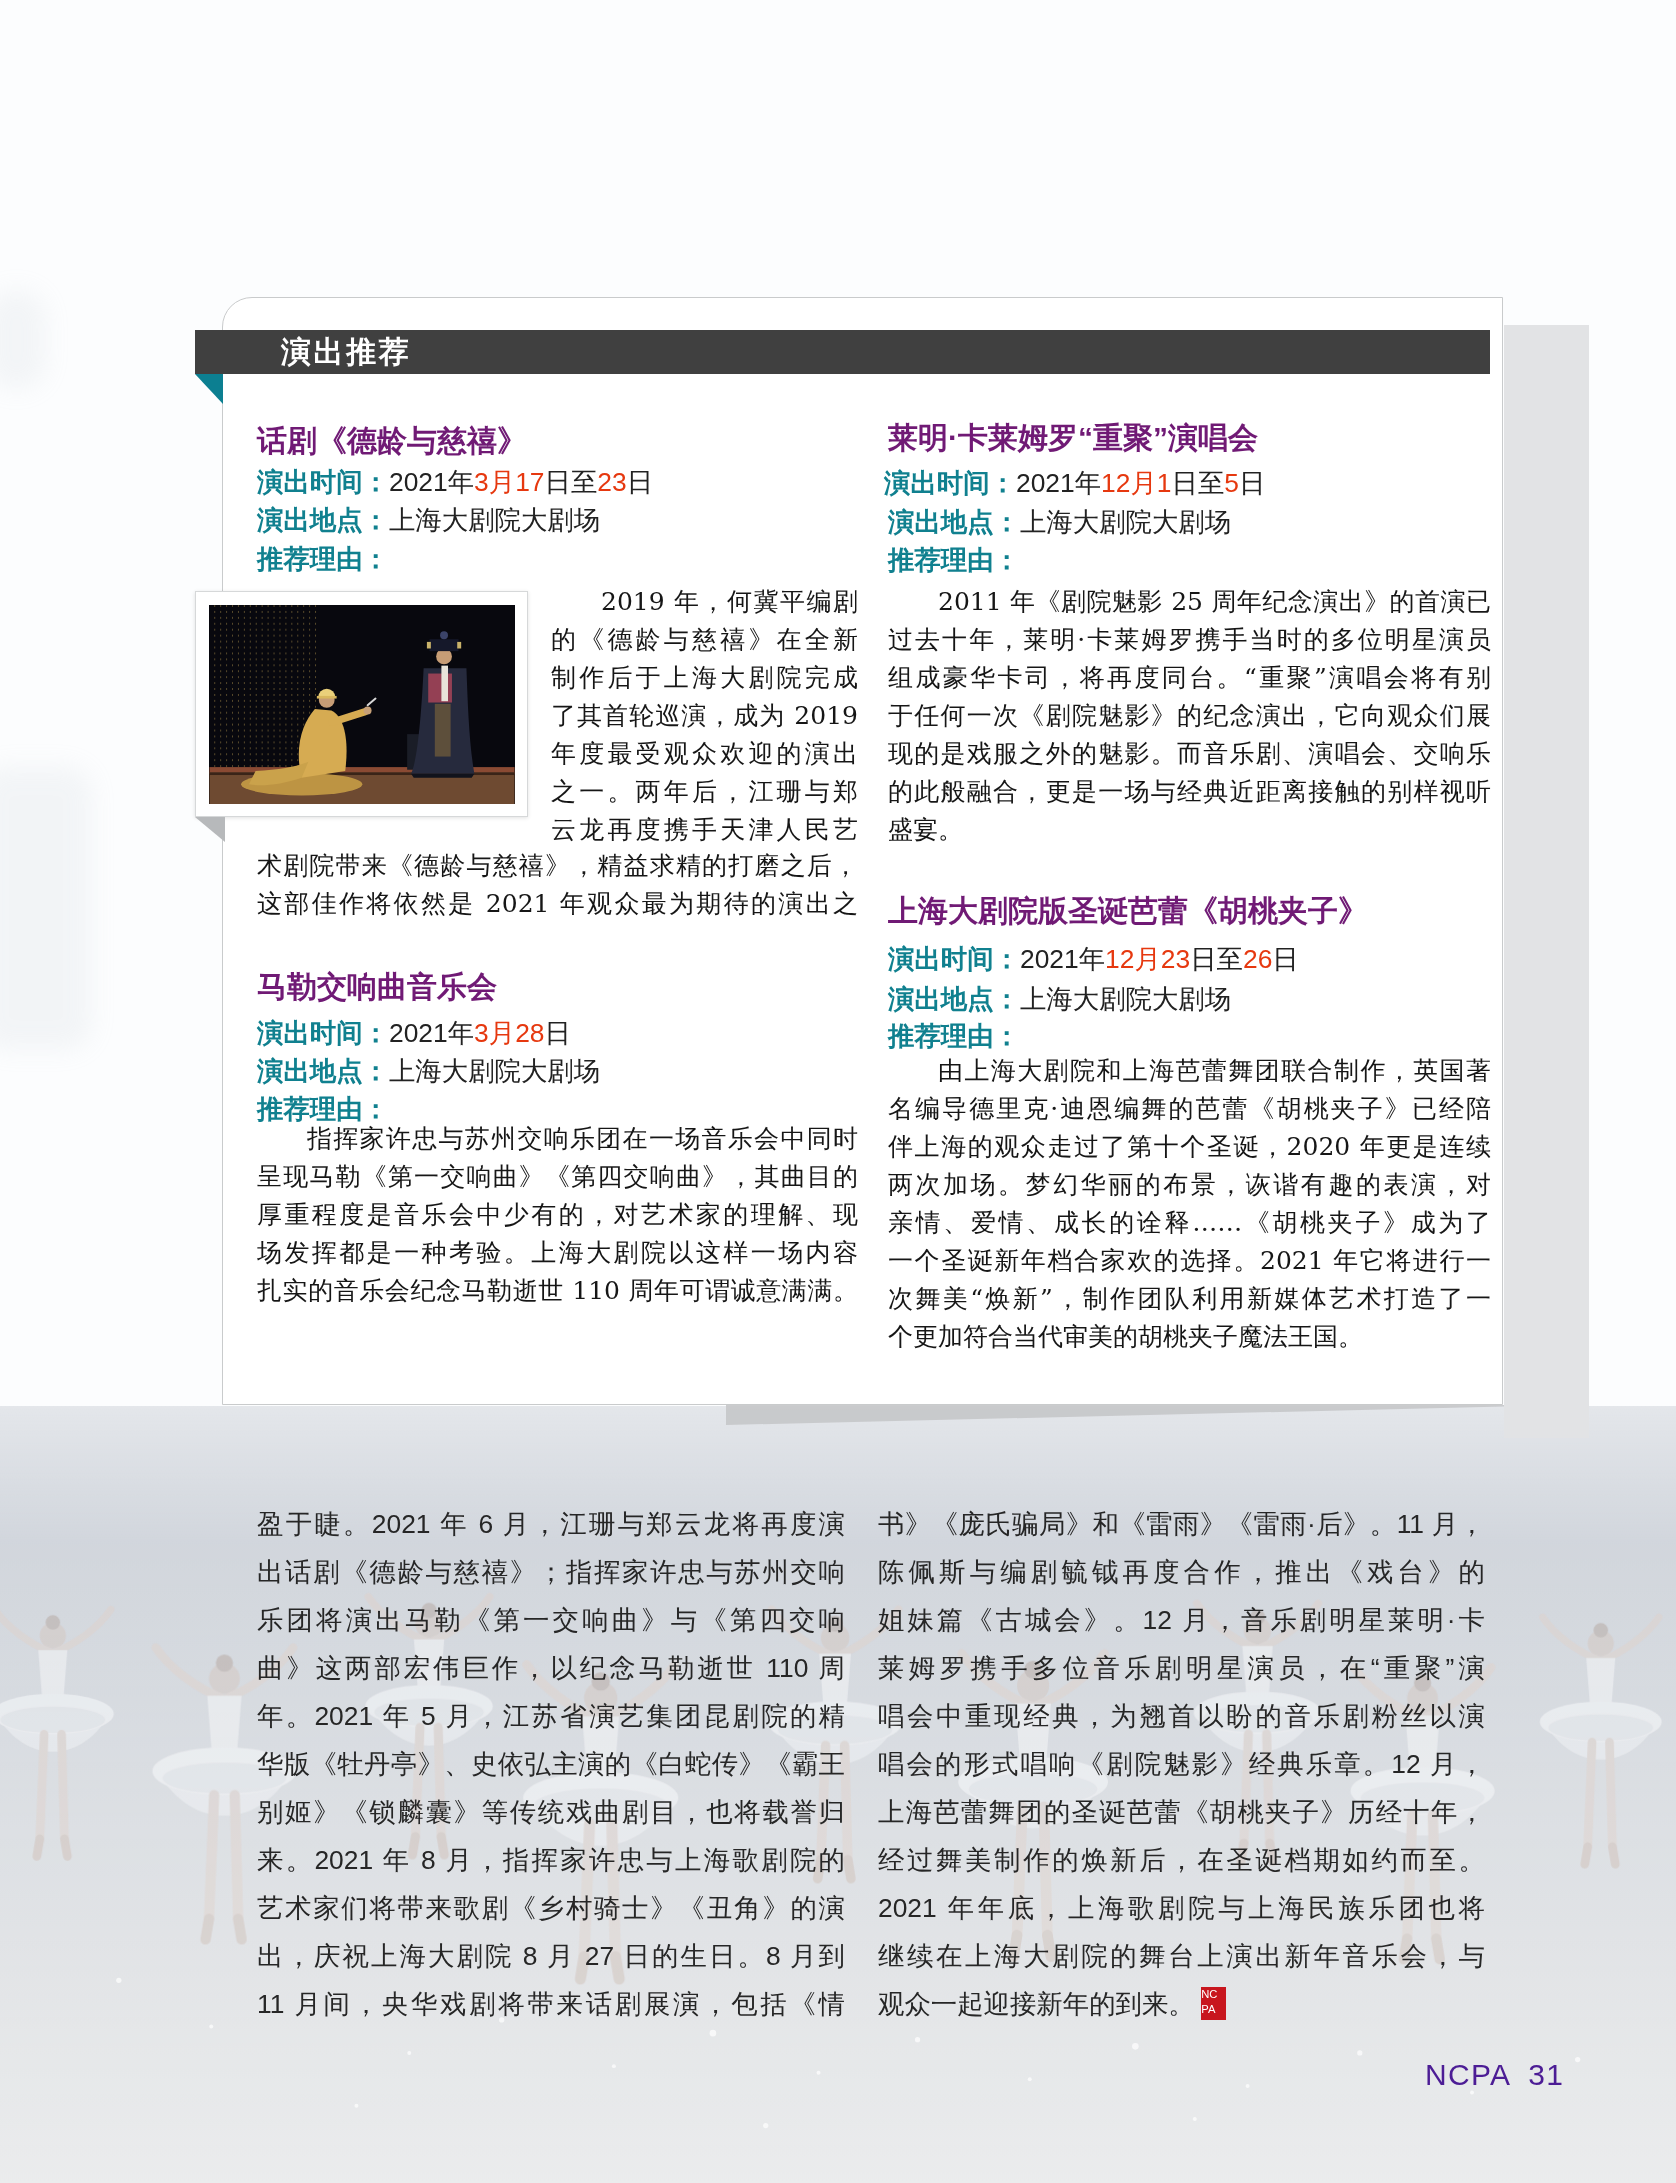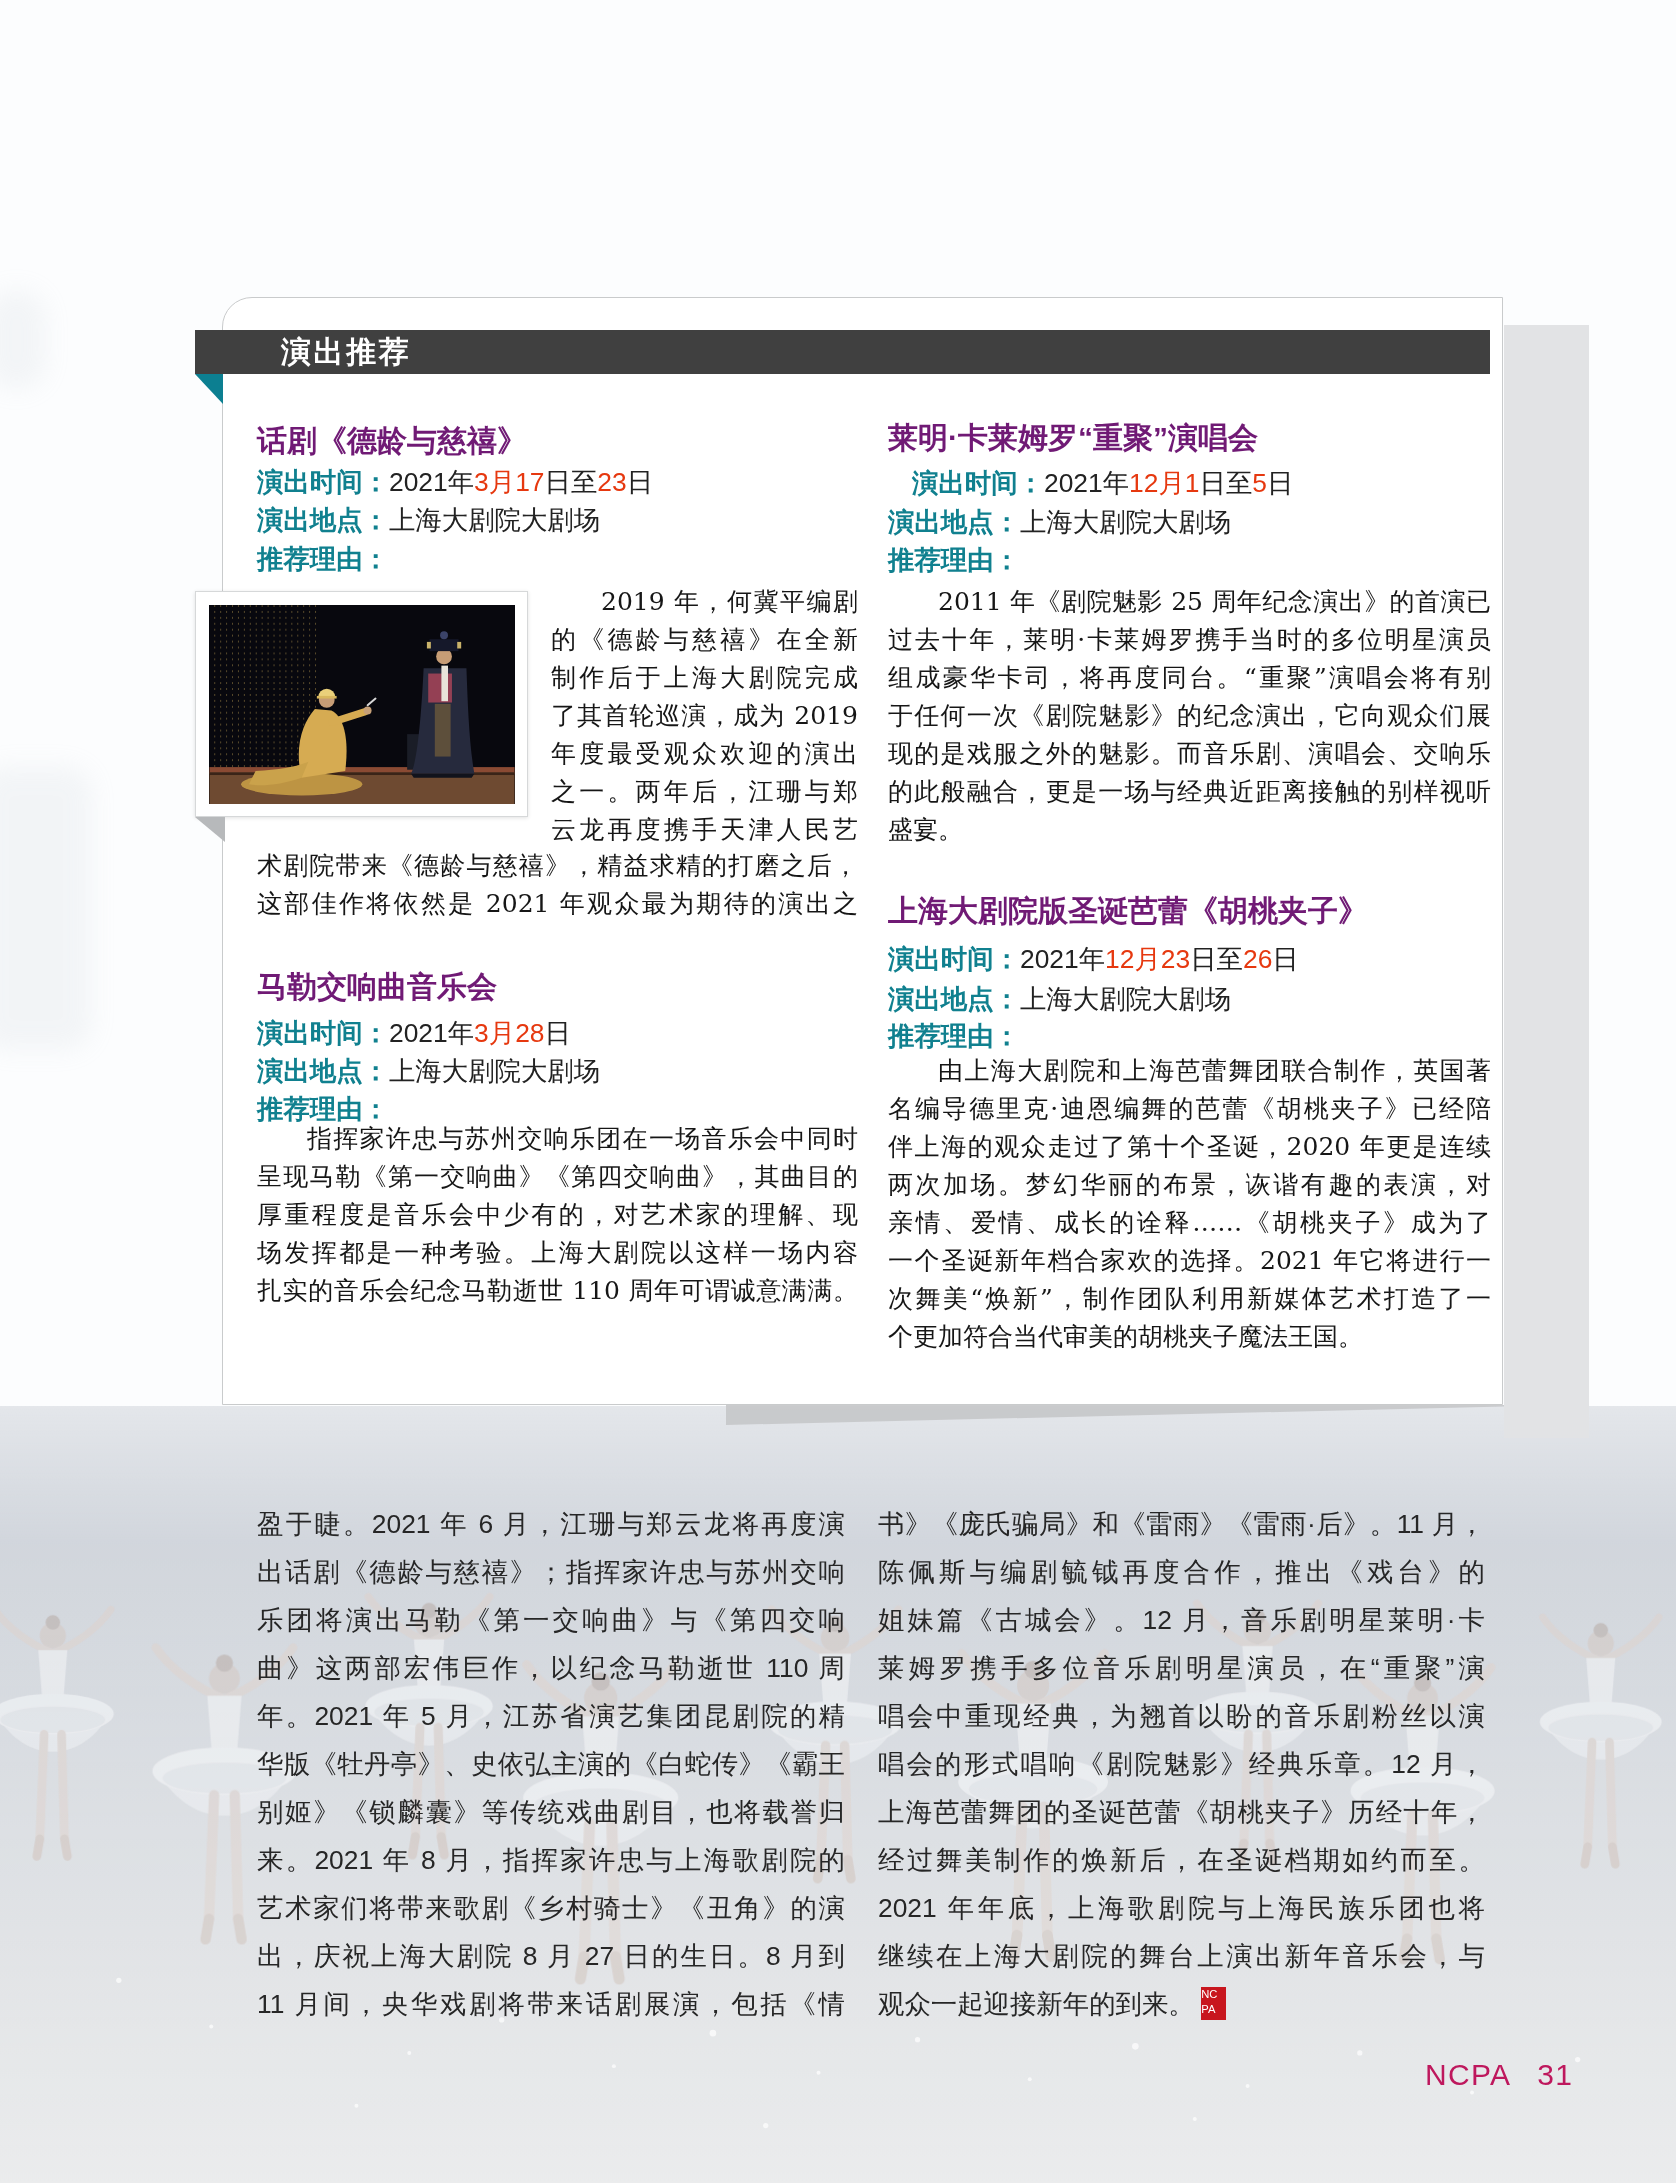--- a/index.html
+++ b/index.html
@@ -76,22 +76,22 @@
   }
   .bcol .ln.end{text-align-last:left;}
   .ncpa-mark{
     display:inline-block;vertical-align:middle;margin-left:6.6px;margin-top:-5.3px;
     width:25px;height:33px;background:#c8161e;color:#fff;font-weight:normal;
     font-size:11.2px;line-height:15px;text-align:center;font-family:"Liberation Sans",sans-serif;
   }
 
   
   .footer{
-    left:1425px;top:2058px;font-size:30px;color:#be185d;letter-spacing:1.3px;
-    display:flex;gap:26px;white-space:nowrap;
+    left:1425px;top:2058px;font-size:30px;color:#4c1d95;letter-spacing:1.3px;
+    display:flex;gap:17px;white-space:nowrap;
   }
 </style>
 </head>
 <body>
 
 <div class="abs faint" style="left:-13.2px;top:290px;width:59px;height:99px;"></div>
 <div class="abs faint" style="left:-20px;top:766px;width:112px;height:284px;"></div>
 
 <div class="abs ballet">
   <svg width="1676" height="777" viewBox="0 0 2539 1177" style="position:absolute;inset:0;">
@@ -255,21 +255,21 @@
 <div class="abs para" style="left:257px;top:1120px;width:601px;">
   <div class="ln ind">指挥家许忠与苏州交响乐团在一场音乐会中同时</div>
   <div class="ln">呈现马勒《第一交响曲》《第四交响曲》，其曲目的</div>
   <div class="ln">厚重程度是音乐会中少有的，对艺术家的理解、现</div>
   <div class="ln">场发挥都是一种考验。上海大剧院以这样一场内容</div>
   <div class="ln">扎实的音乐会纪念马勒逝世 110 周年可谓诚意满满。</div>
 </div>
 
 <div class="abs sec-title" style="left:888px;top:420px;">莱明·卡莱姆罗“重聚”演唱会</div>
 
-<div class="abs meta" style="left:912px;top:467px;">
+<div class="abs meta" style="left:884px;top:467px;">
   <span class="mlabel">演出时间：</span><span>2021年</span><span class="red">12月</span><span class="red">1</span><span>日至</span><span class="red">5</span><span>日</span>
 </div>
 <div class="abs meta" style="left:888px;top:506px;">
   <span class="mlabel">演出地点：</span><span>上海大剧院大剧场</span>
 </div>
 <div class="abs meta" style="left:888px;top:544px;">
   <span class="mlabel">推荐理由：</span>
 </div>
 
 <div class="abs para" style="left:888px;top:583px;width:603px;">

